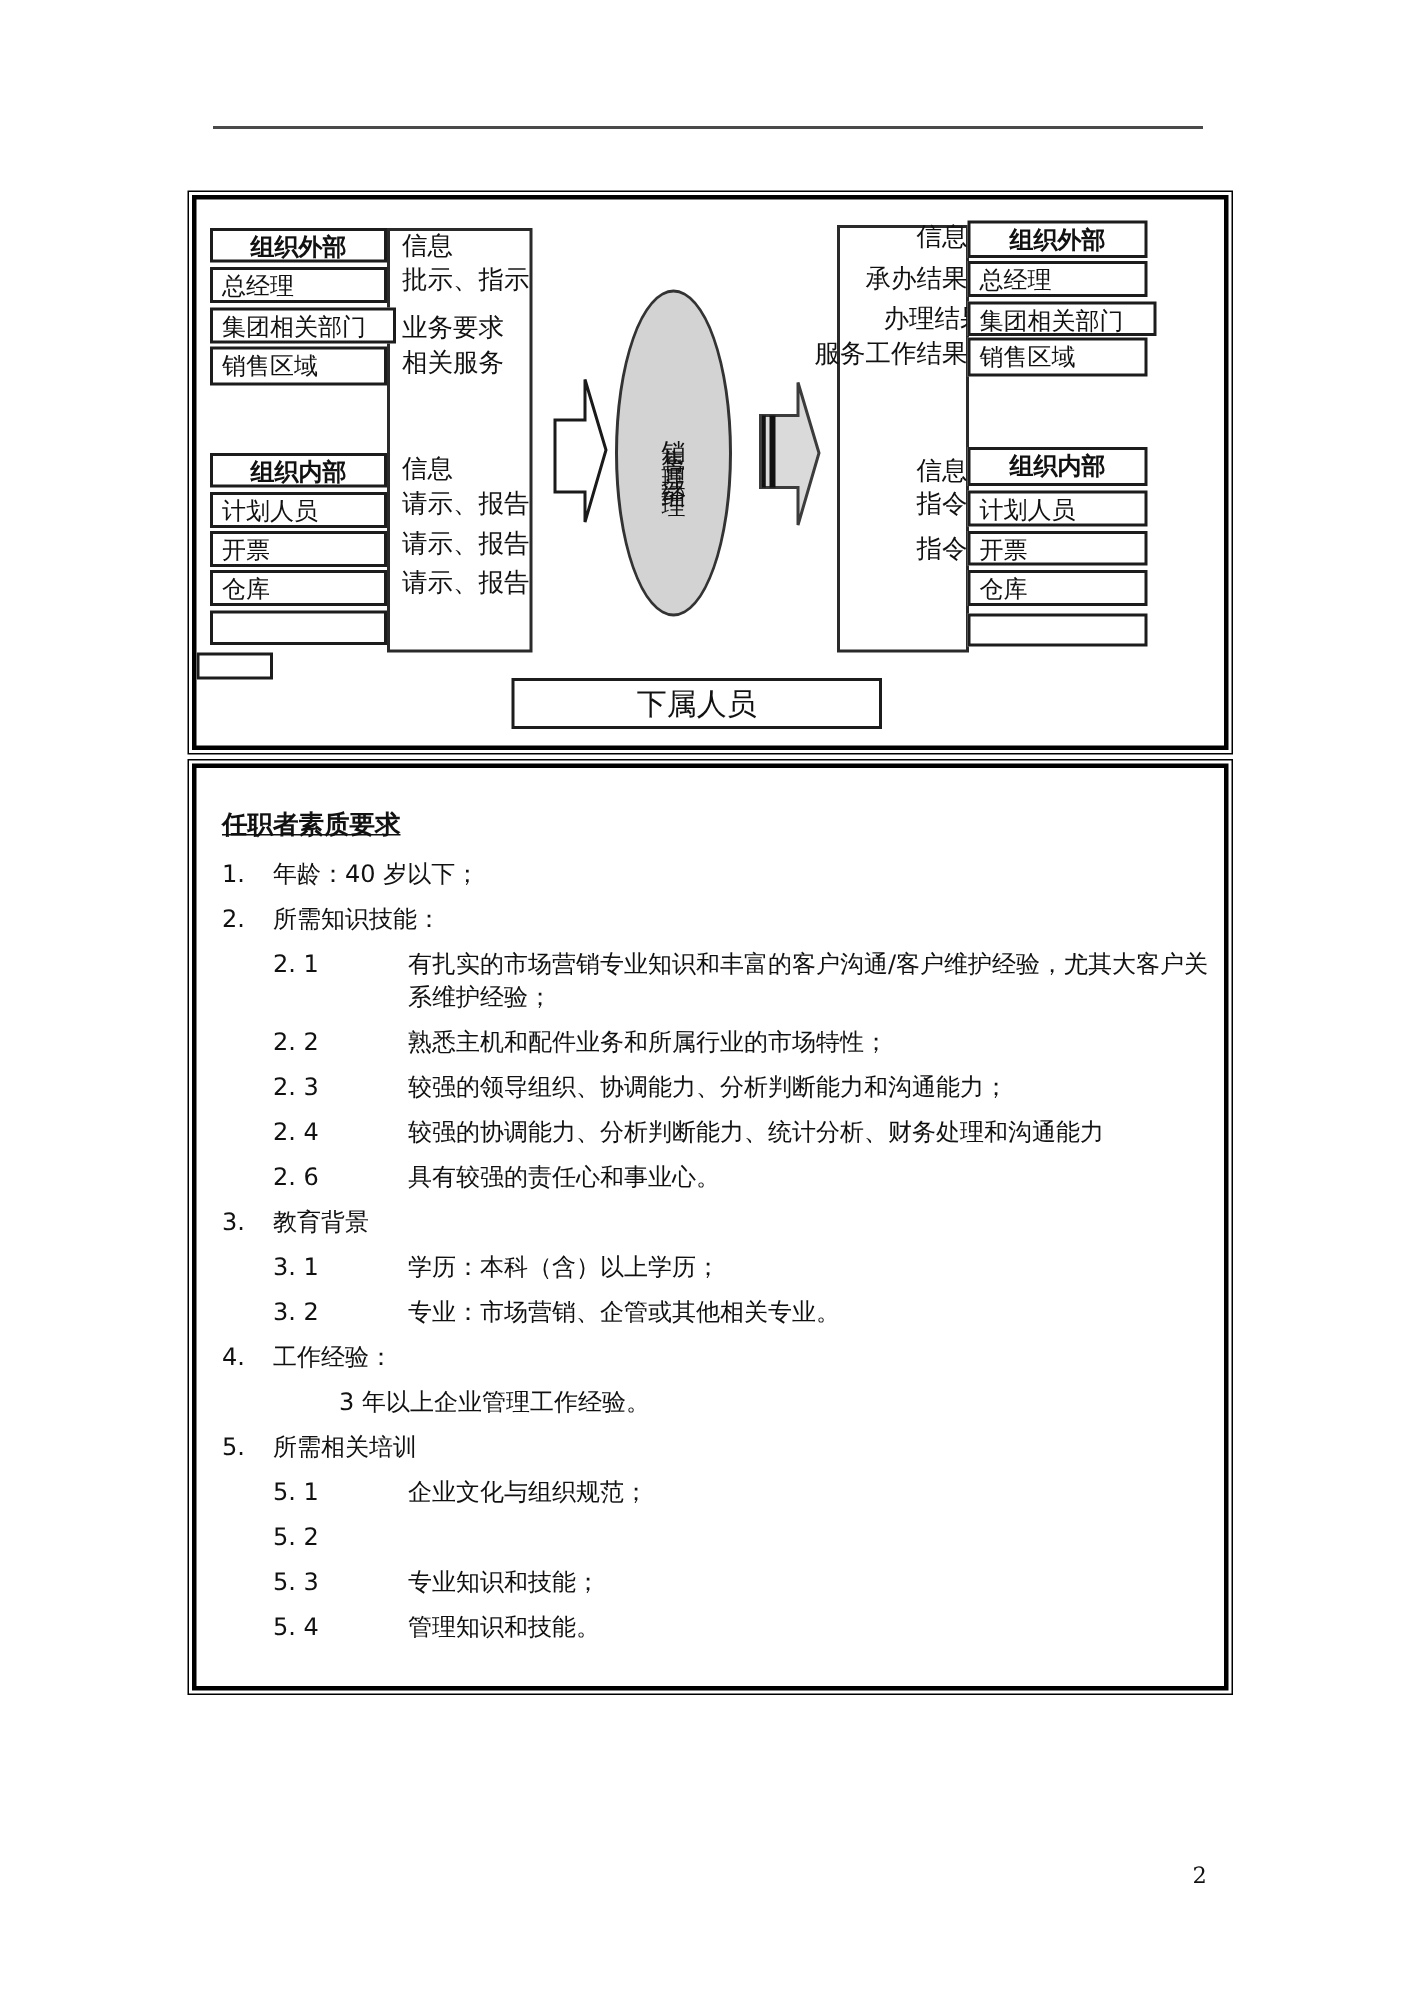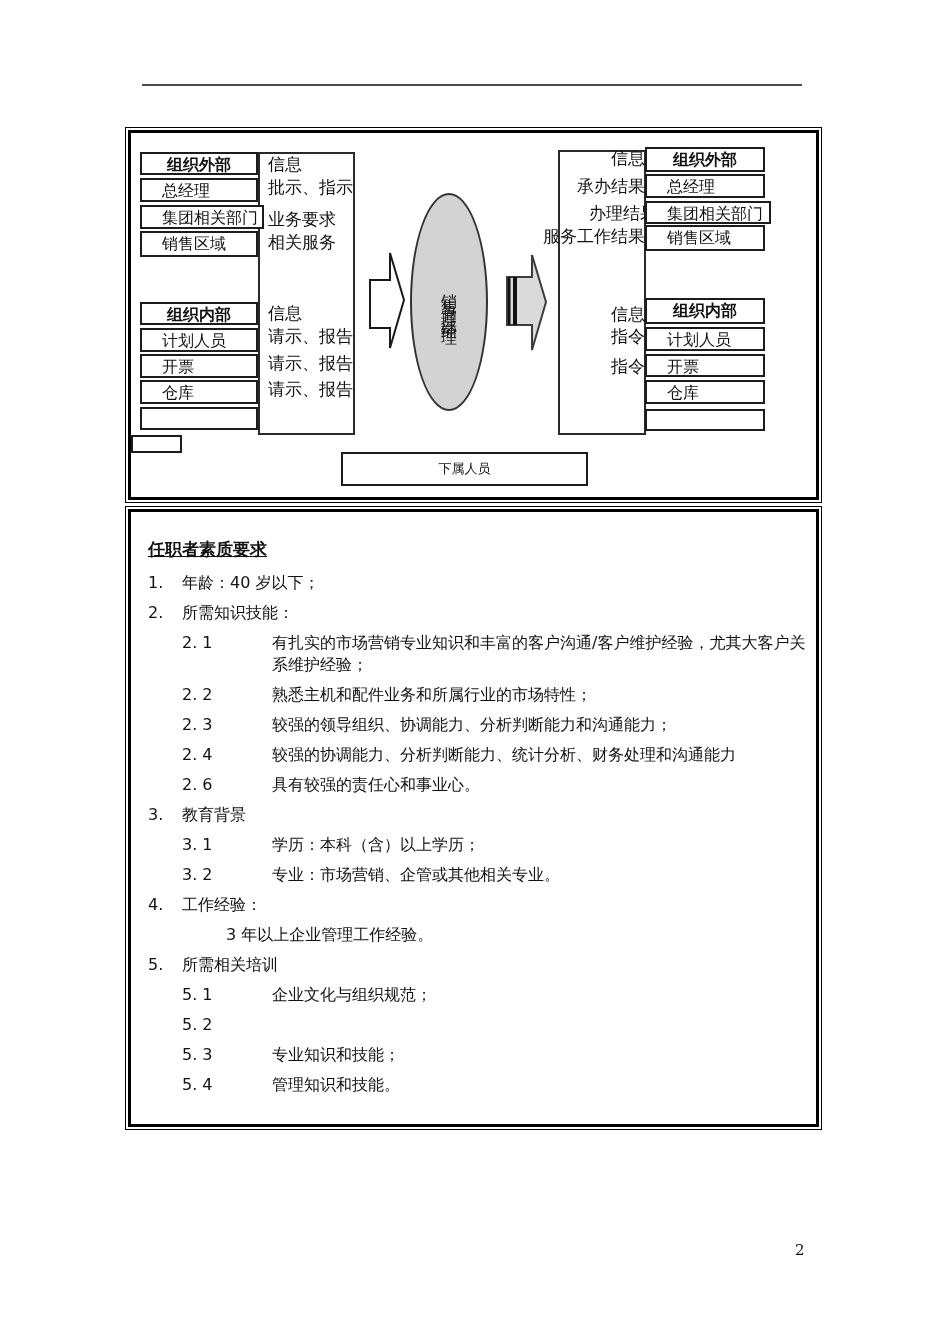--- a/index.html
+++ b/index.html
@@ -8,31 +8,31 @@
     font-family:"DejaVu Sans","Liberation Sans",sans-serif;color:#111;
     overflow:hidden;
   }
   .hrule{position:absolute;left:142px;top:84px;width:660px;height:2px;background:#4a4a4a;}
   
   .section-outer{position:absolute;box-sizing:border-box;border:1px solid #000;background:#fff;}
   .section-inner{position:absolute;left:2px;top:2px;right:2px;bottom:2px;border:3px solid #000;box-sizing:border-box;background:#fff;}
   .canvas{position:absolute;left:0;top:0;right:0;bottom:0;}
   
   .box{position:absolute;box-sizing:border-box;border:2px solid #1c1c1c;background:#fff;
-       font-size:16px;line-height:19px;padding:1px 20px;white-space:nowrap;}
+       font-size:16px;line-height:19px;padding:1px 6px;white-space:nowrap;}
   .hdr{font-weight:bold;text-align:center;}
   .bigbox{position:absolute;box-sizing:border-box;border:2px solid #2a2a2a;background:#fff;}
   .dlabel{position:absolute;font-size:17px;line-height:17px;white-space:nowrap;}
   .dlabel.r{text-align:right;}
   .ellipse{position:absolute;border-radius:50%;border:2px solid #333;
            display:flex;align-items:center;justify-content:center;}
   .vtext{writing-mode:vertical-rl;text-orientation:upright;font-size:16px;letter-spacing:6px;line-height:1;}
   .arrow-svg{position:absolute;overflow:visible;}
   .subord{position:absolute;box-sizing:border-box;border:2px solid #1c1c1c;background:#fff;
-          display:flex;align-items:center;justify-content:center;font-size:13px;}
+          display:flex;align-items:center;justify-content:center;font-size:20px;}
   
   .qual-content{position:absolute;left:0;top:0;right:0;bottom:0;padding:24px 10px;box-sizing:border-box;}
   .q-title{font-size:17px;font-weight:bold;text-decoration:underline;margin:2px 0 11px 7px;}
   .q-item{display:flex;margin:0 0 8px 0;font-size:16px;line-height:22px;}
   .q-item .num{flex:0 0 auto;}
   .q-item .txt{flex:1 1 auto;}
   .l1{padding-left:7px;}  .l1 .num{width:34px;}
   .l2{padding-left:41px;gap:48px;} .l2 .num{width:42px;}
   .l3{padding-left:85px;}
   .pagenum{position:absolute;left:795px;top:1241px;font-family:"DejaVu Serif","Liberation Serif",serif;font-size:15px;}

